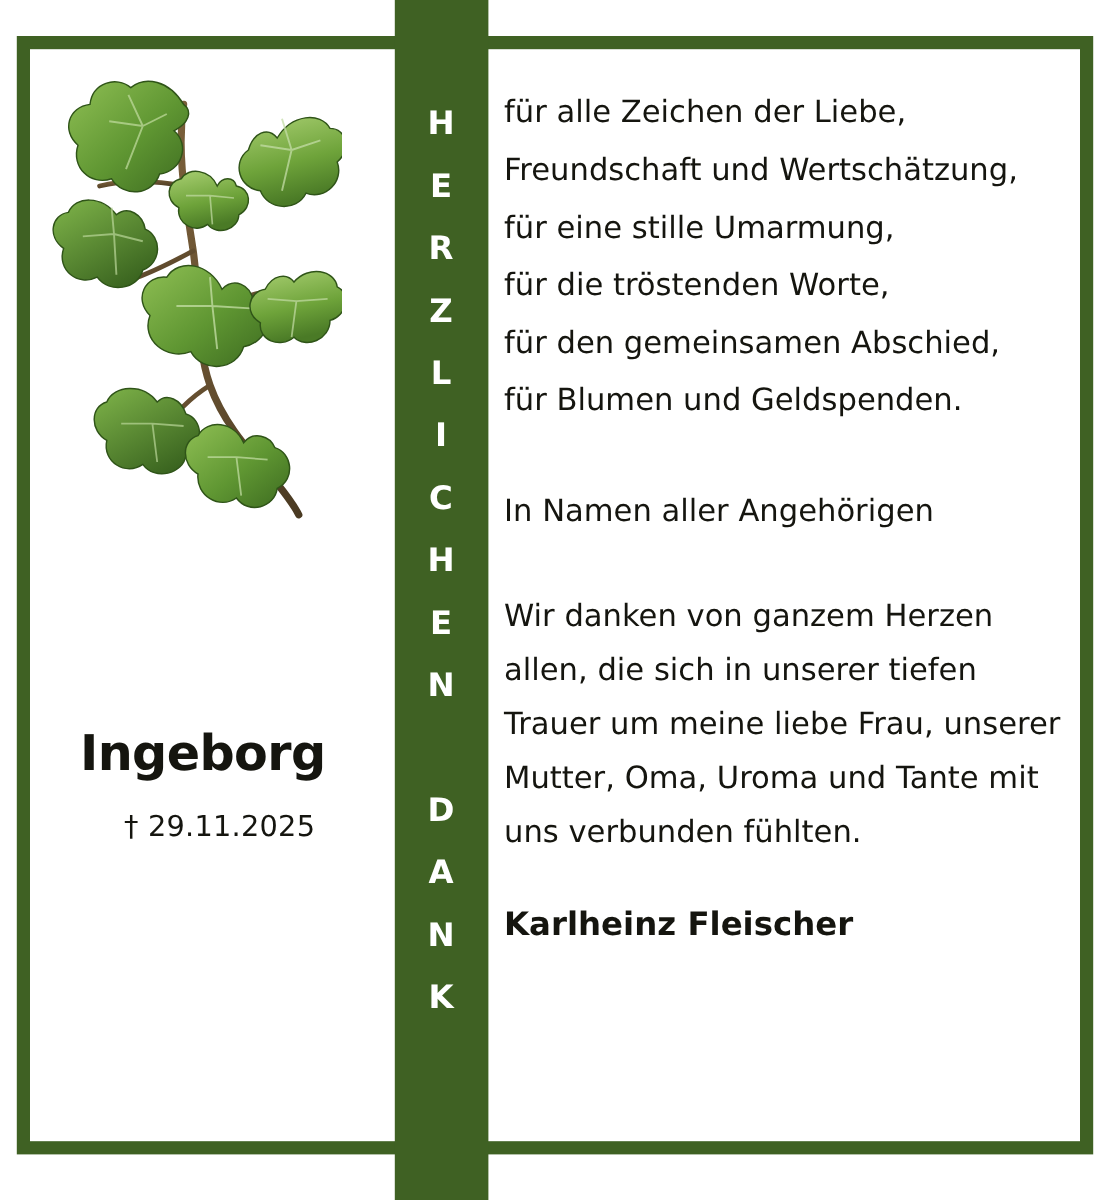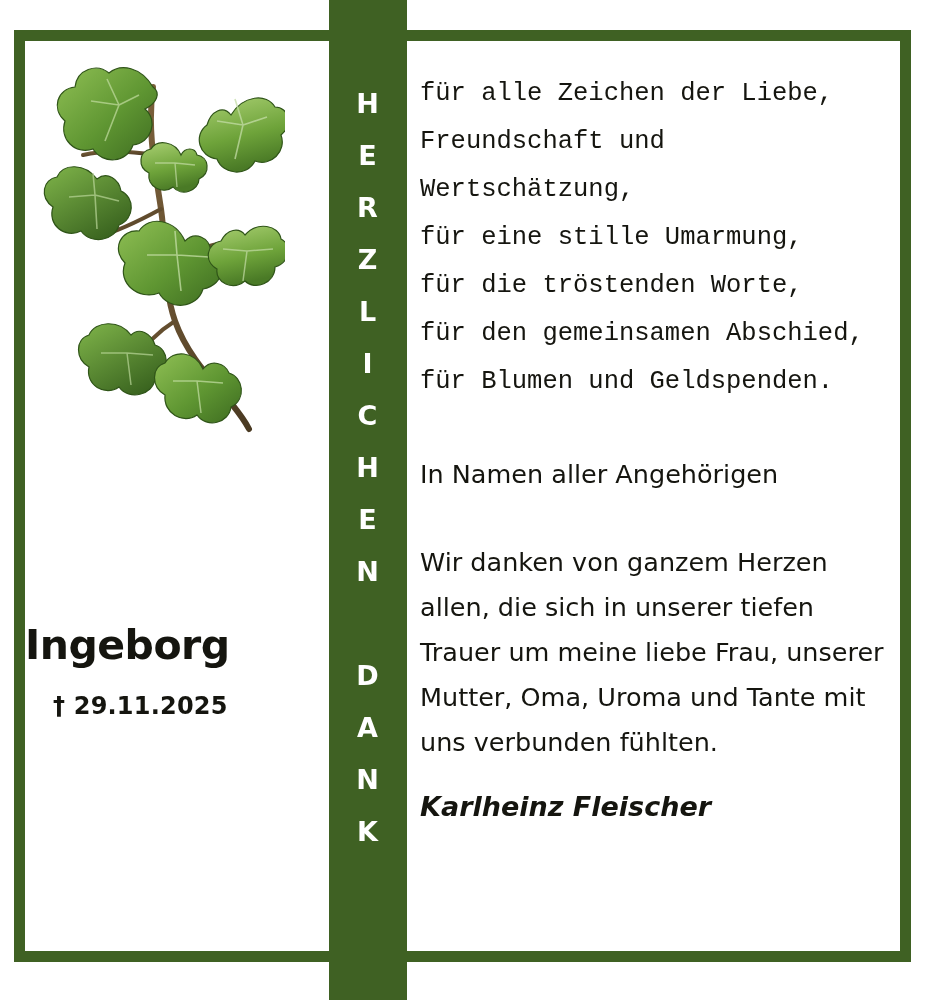--- a/index.html
+++ b/index.html
@@ -74,35 +74,35 @@
     position: absolute;
     left: 10px;
     top: 18px;
     width: 250px;
     height: 380px;
   }
 
   .name-block {
     position: absolute;
     left: 0;
-    top: 579px;
+    top: 562px;
     width: 288px;
-    text-align: left;
+    text-align: center;
     color: #15150f;
   }
   .name-line {
     font-size: 41px;
     font-weight: 700;
     line-height: 50px;
     letter-spacing: -0.5px;
   }
   .death-date {
     margin-top: 22px;
     font-size: 24px;
-    font-weight: 700;
+    font-weight: 400;
     letter-spacing: 0.2px;
     padding-left: 28px;
   }
 
   
   .right-panel {
     position: absolute;
     left: 420px;
     top: 70px;
     width: 470px;
@@ -115,24 +115,23 @@
     font-weight: 400;
   }
   .para.block2 {
     margin-top: 42px;
     line-height: 45px;
   }
   .para.block3 {
     margin-top: 44px;
   }
   .signature {
-    margin-top: 26px;
+    margin-top: 38px;
     font-size: 27px;
     font-weight: 700;
-    font-style: italic;
   }
 </style>
 </head>
 <body>
 
 <div class="card">
 
   <div class="frame"></div>
 
   <div class="left-panel">
@@ -213,21 +212,21 @@
 E
 N
 
 D
 A
 N
 K</div>
   </div>
 
   <div class="right-panel">
-    <div class="para block1" style="white-space: pre-line; font-family: Liberation Mono, monospace;">für alle Zeichen der Liebe,
+    <div class="para block1" style="white-space: pre-line;">für alle Zeichen der Liebe,
 Freundschaft und Wertschätzung,
 für eine stille Umarmung,
 für die tröstenden Worte,
 für den gemeinsamen Abschied,
 für Blumen und Geldspenden.</div>
     <div class="para block3">In Namen aller Angehörigen</div>
     <div class="para block2">Wir danken von ganzem Herzen allen, die sich in unserer tiefen Trauer um meine liebe Frau, unserer Mutter, Oma, Uroma und Tante mit uns verbunden fühlten.</div>
     <div class="signature">Karlheinz Fleischer</div>
   </div>
 

